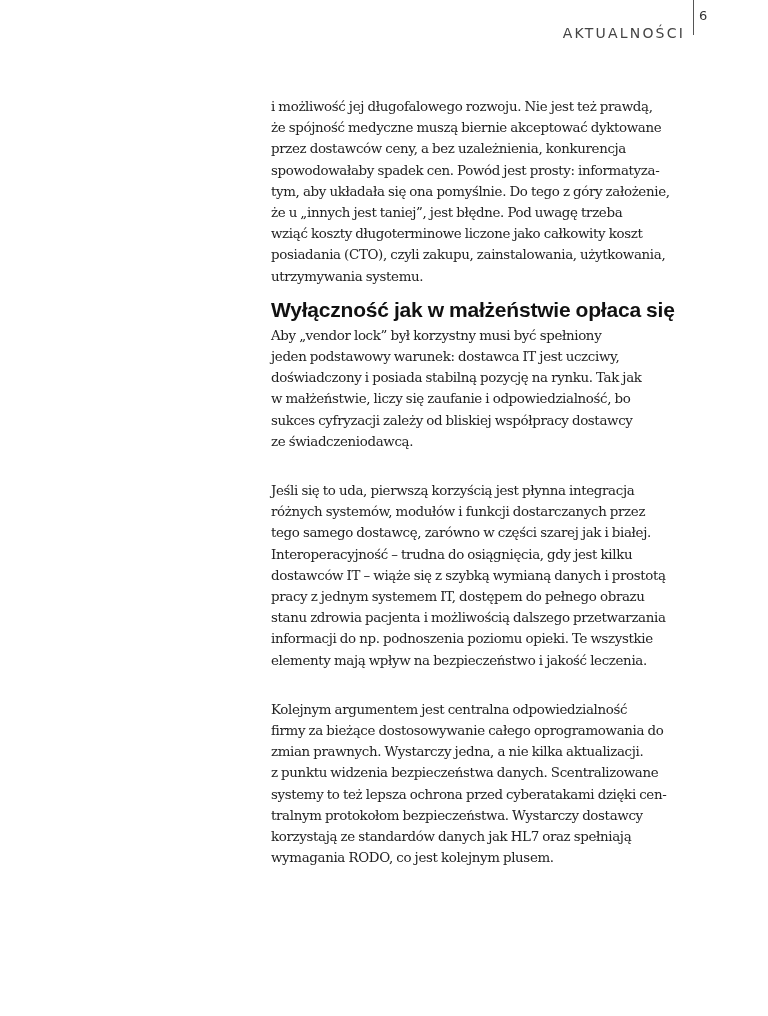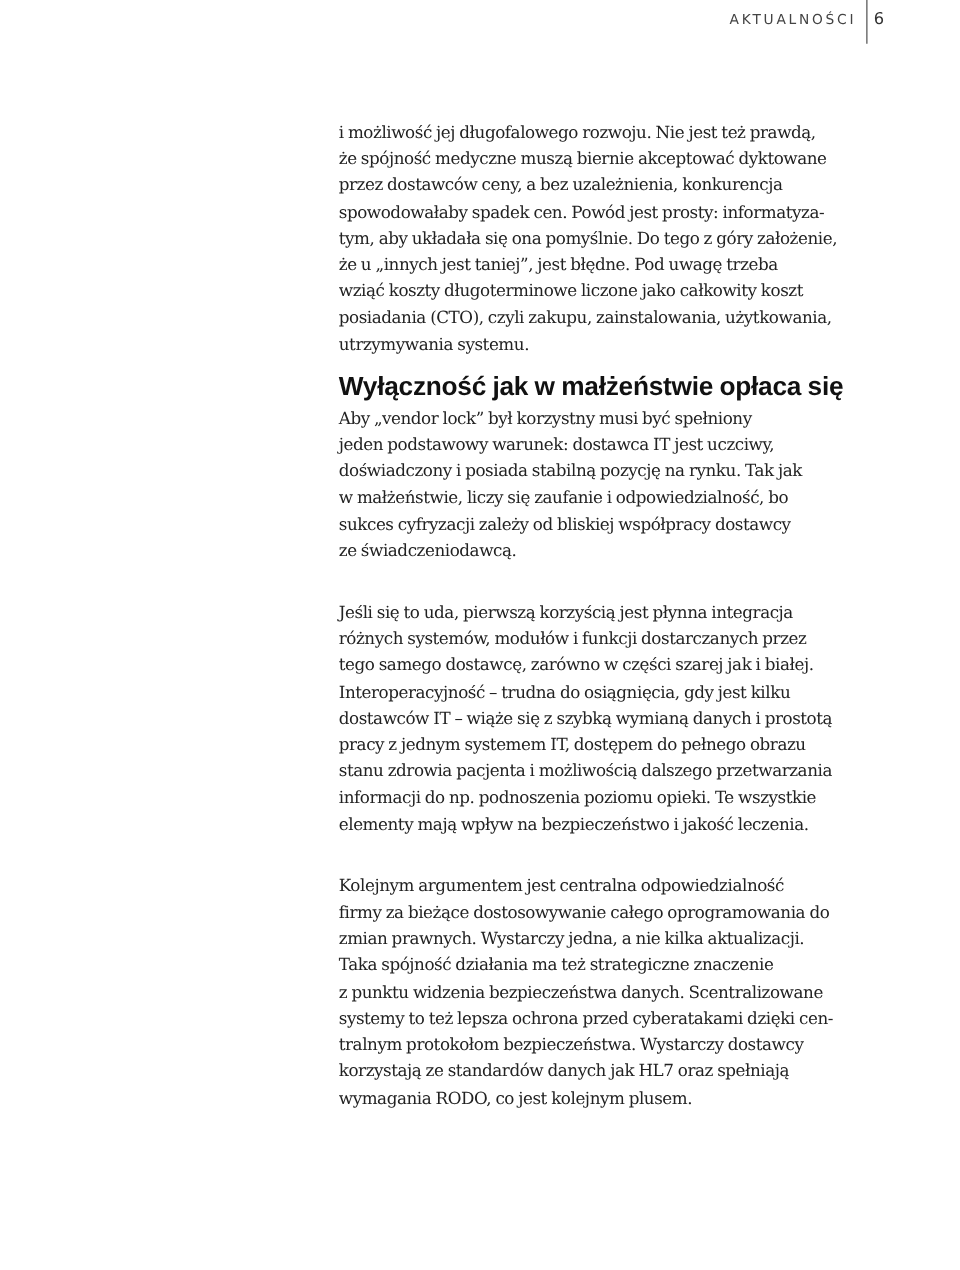--- a/index.html
+++ b/index.html
@@ -1,20 +1,20 @@
 <!DOCTYPE html>
 <html><head>
 <meta charset="utf-8">
 <style>
   html, body { margin: 0; padding: 0; background: #ffffff; }
   body { width: 768px; height: 1016px; position: relative; overflow: hidden; }
   .header-section {
-    position: absolute; top: 9px; right: 83px;
+    position: absolute; top: 25px; right: 83px;
     font-family: "DejaVu Sans", sans-serif;
-    font-size: 11px; letter-spacing: 2.2px; color: #444;
+    font-size: 14px; letter-spacing: 2.2px; color: #444;
   }
   .header-divider {
     position: absolute; left: 693px; top: 0; width: 1px; height: 35px; background: #555;
   }
   .header-page {
     position: absolute; top: 8px; left: 699px;
     font-family: "DejaVu Sans", sans-serif; font-size: 13px; color: #333;
   }
   .content {
     position: absolute; left: 271px; top: 96px; width: 420px;
@@ -72,20 +72,19 @@
     <span class="line">pracy z jednym systemem IT, dostępem do pełnego obrazu</span>
     <span class="line">stanu zdrowia pacjenta i możliwością dalszego przetwarzania</span>
     <span class="line">informacji do np. podnoszenia poziomu opieki. Te wszystkie</span>
     <span class="line">elementy mają wpływ na bezpieczeństwo i jakość leczenia.</span>
   </p>
 
   <p class="gap">
     <span class="line">Kolejnym argumentem jest centralna odpowiedzialność</span>
     <span class="line">firmy za bieżące dostosowywanie całego oprogramowania do</span>
     <span class="line">zmian prawnych. Wystarczy jedna, a nie kilka aktualizacji.</span>
-    <span class="line">Taka spójność działania ma też strategiczne znaczenie</span>
     <span class="line">z punktu widzenia bezpieczeństwa danych. Scentralizowane</span>
     <span class="line">systemy to też lepsza ochrona przed cyberatakami dzięki cen-</span>
     <span class="line">tralnym protokołom bezpieczeństwa. Wystarczy dostawcy</span>
     <span class="line">korzystają ze standardów danych jak HL7 oraz spełniają</span>
     <span class="line">wymagania RODO, co jest kolejnym plusem.</span>
   </p>
 </div>
 
 </body></html>

